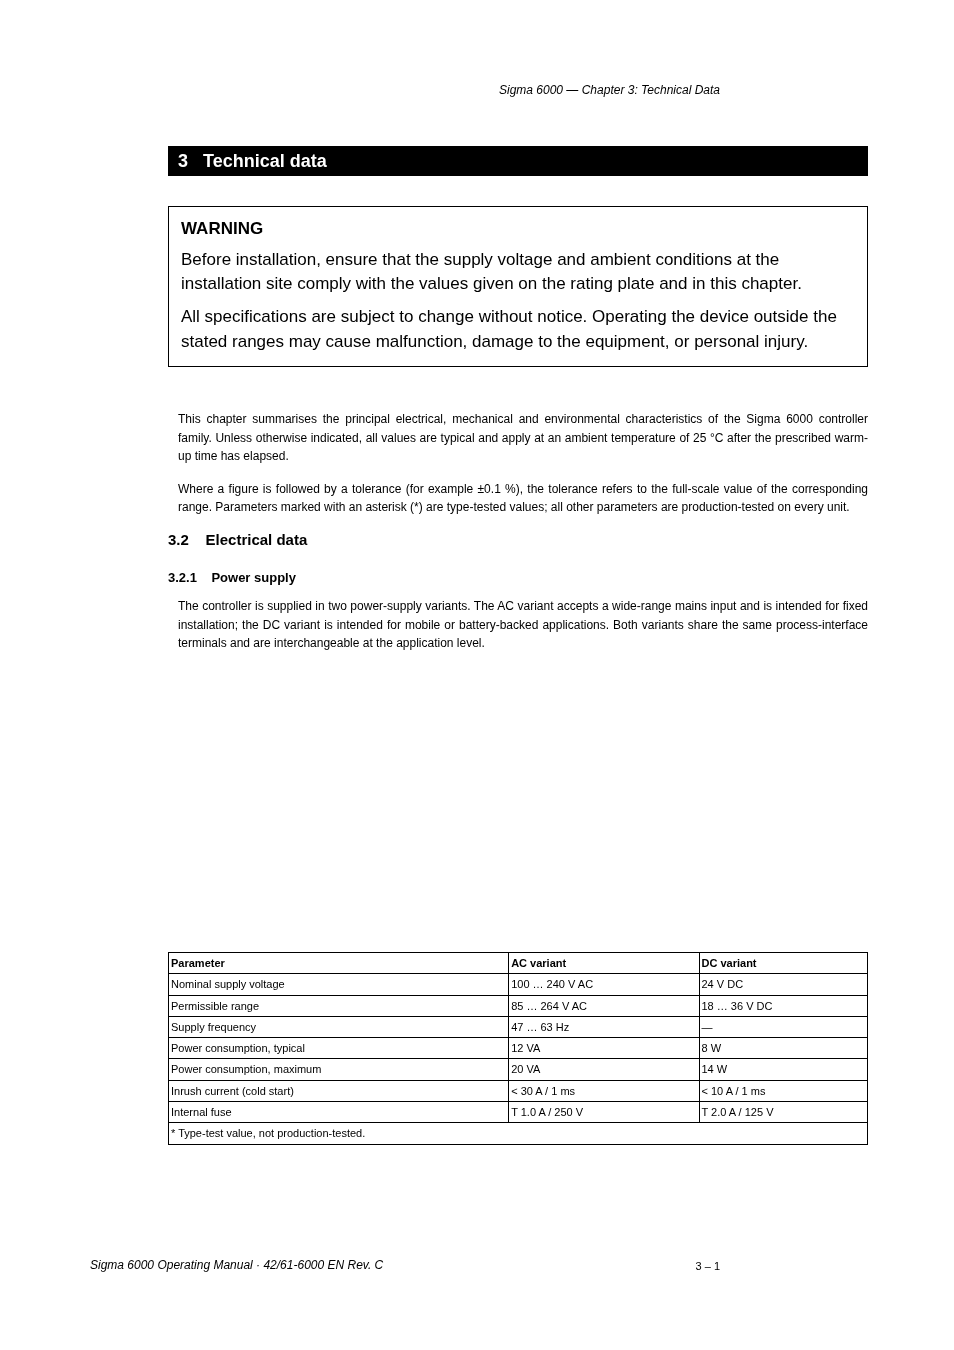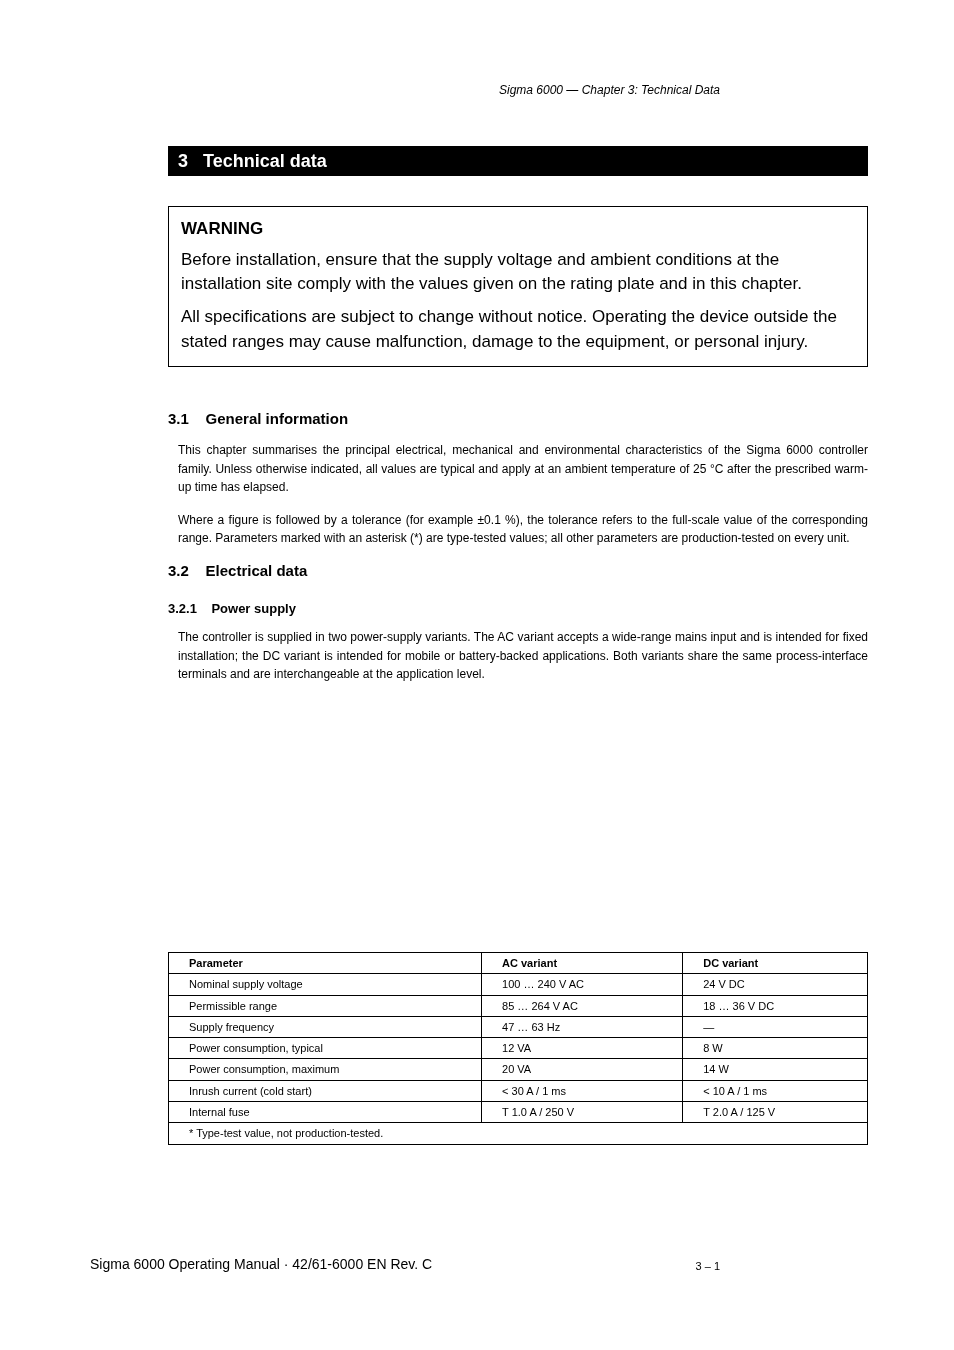--- a/index.html
+++ b/index.html
@@ -96,33 +96,34 @@
     top: 952px;
     width: 700px;
   }
   table.spec {
     border-collapse: collapse;
     width: 100%;
     font-size: 11px;
   }
   table.spec th, table.spec td {
     border: 1px solid #000000;
-    padding: 3px 20px;
+    padding: 3px 2px;
     text-align: left;
     vertical-align: top;
     line-height: 1.3;
   }
   table.spec th {
     font-weight: bold;
   }
   .footer-left {
     position: absolute;
     bottom: 78px;
     left: 90px;
-    font-size: 14px;
+    font-size: 12px;
+    font-style: italic;
   }
   .footer-right {
     position: absolute;
     bottom: 78px;
     right: 90px;
     font-size: 11px;
   }
 </style>
 </head>
 <body>
@@ -139,25 +140,20 @@
   </div>
 
   <div class="warning-box">
     <div class="warning-title">WARNING</div>
     <p>Before installation, ensure that the supply voltage and ambient conditions at the installation site comply with the values given on the rating plate and in this chapter.</p>
     <p>All specifications are subject to change without notice. Operating the device outside the stated ranges may cause malfunction, damage to the equipment, or personal injury.</p>
   </div>
 
   <div class="body-area">
 
-    <div class="subsection">
-      <span>3.1</span>
-      <span>&nbsp;&nbsp;</span>
-      <span>General information</span>
-    </div>
 
     <p class="para">This chapter summarises the principal electrical, mechanical and environmental characteristics of the Sigma 6000 controller family. Unless otherwise indicated, all values are typical and apply at an ambient temperature of 25 °C after the prescribed warm-up time has elapsed.</p>
     <p class="para">Where a figure is followed by a tolerance (for example ±0.1 %), the tolerance refers to the full-scale value of the corresponding range. Parameters marked with an asterisk (*) are type-tested values; all other parameters are production-tested on every unit.</p>
 
     <div class="subsection">
       <span>3.2</span>
       <span>&nbsp;&nbsp;</span>
       <span>Electrical data</span>
     </div>
 

